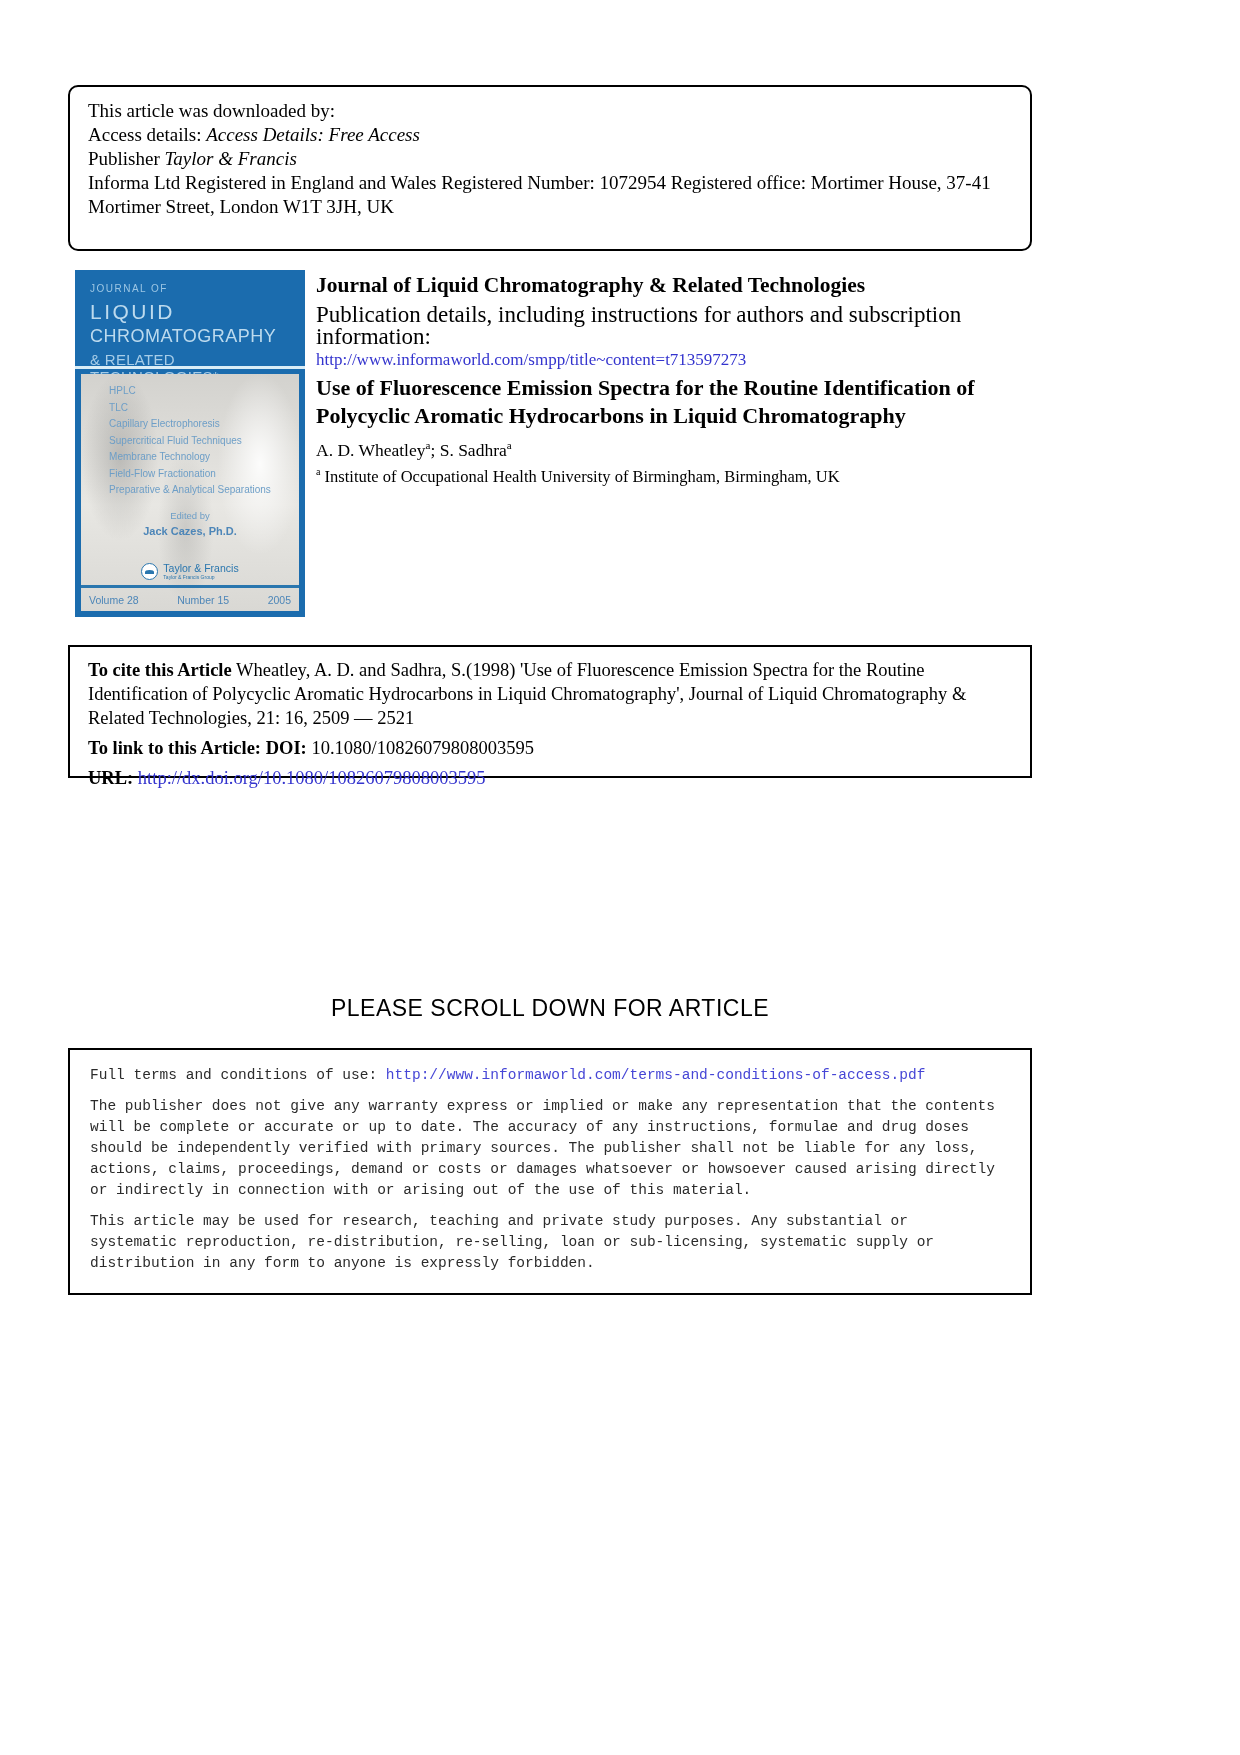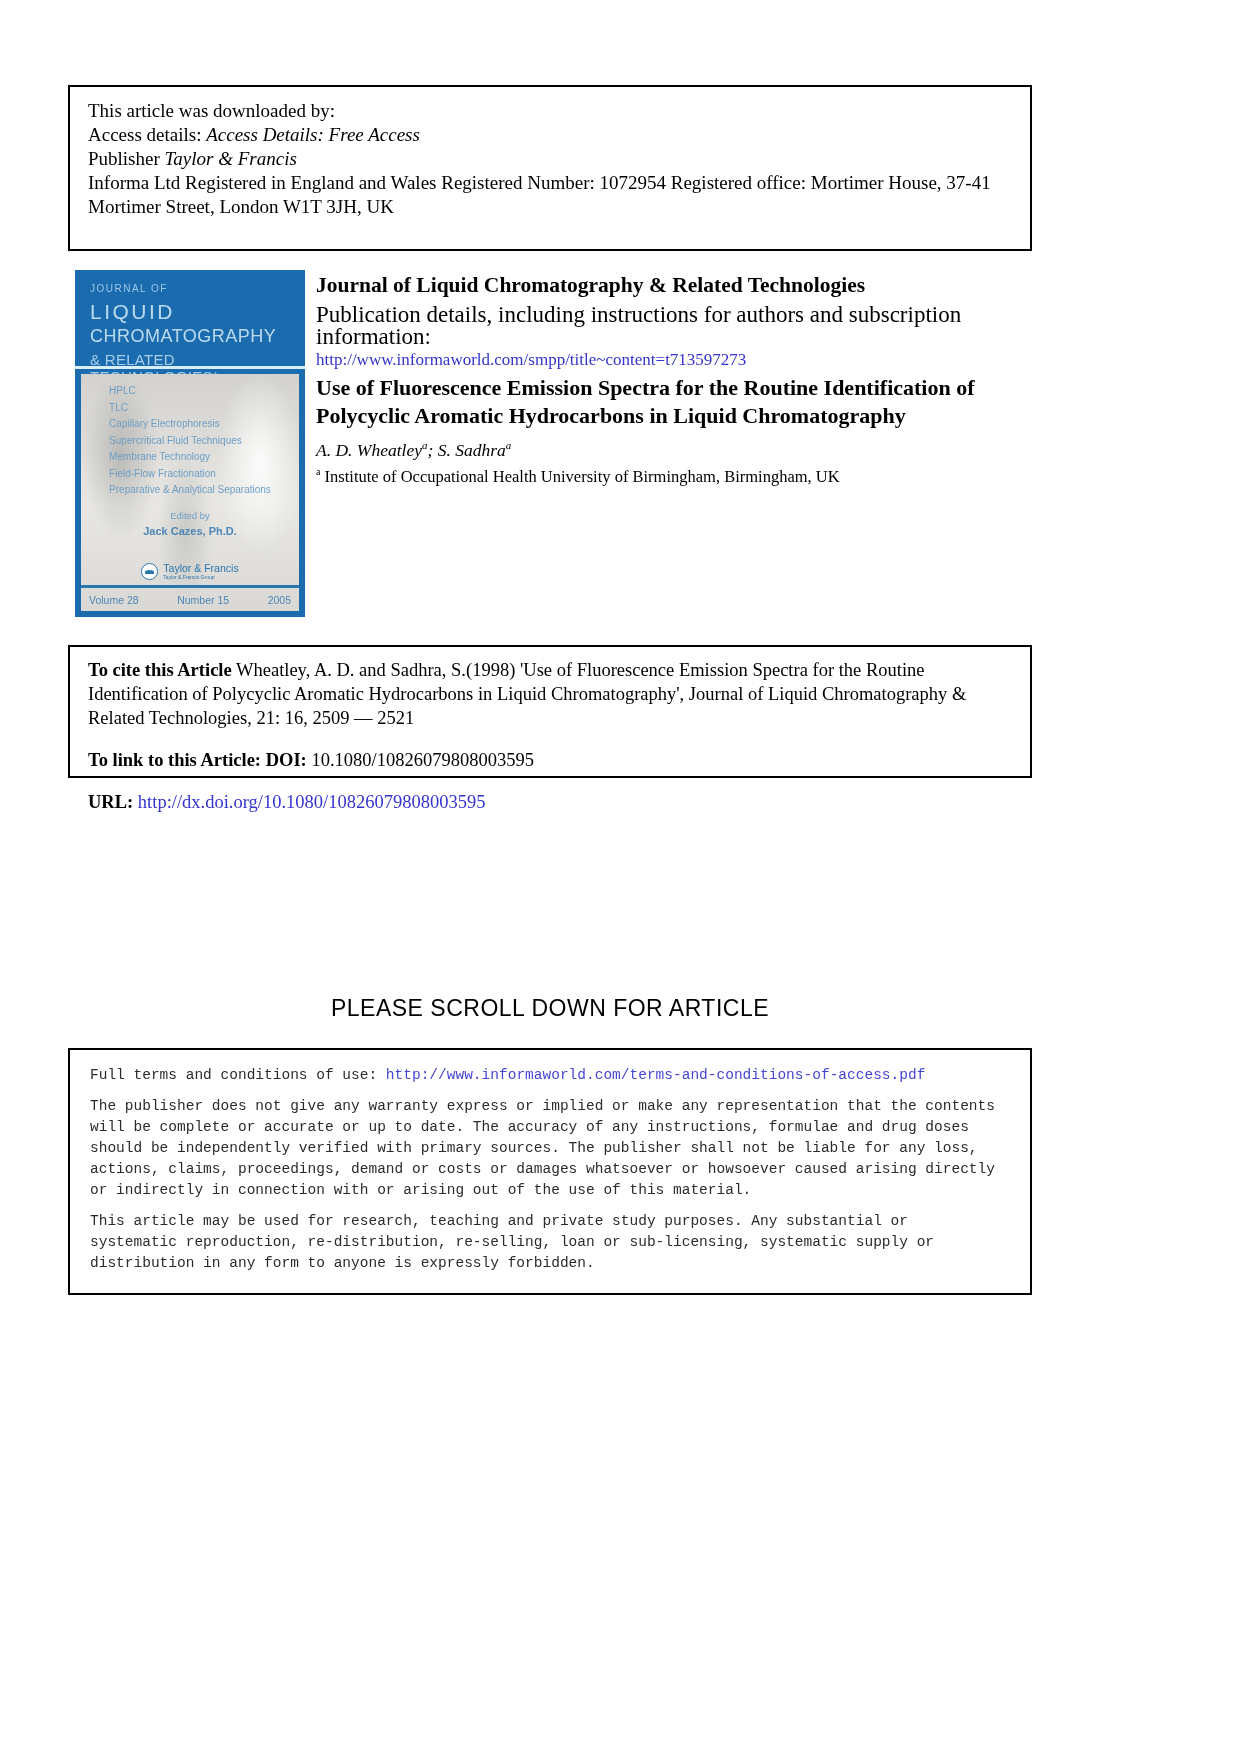--- a/index.html
+++ b/index.html
@@ -6,21 +6,21 @@
   .page { position:relative; width:1240px; height:1755px; background:#fff;
           font-family:"Liberation Serif", serif; color:#000; overflow:hidden; }
 
   .box { position:absolute; border:2px solid #000; background:#fff; box-sizing:border-box; }
   .it { font-style:italic; }
   .bold { font-weight:bold; }
   a { text-decoration:none; }
 
   
   #download-box { left:68px; top:85px; width:964px; height:166px; padding:12px 18px;
-                  font-size:19px; line-height:24px; }
+                  font-size:19px; line-height:24px;border-radius:10px; }
   #download-box p { margin:0; }
 
   
   #cover { position:absolute; left:75px; top:270px; width:230px; height:347px;
            background:#1b6cae; font-family:"Liberation Sans", sans-serif; }
   #cover .masthead { box-sizing:border-box; height:96px; padding:13px 10px 0 15px; }
   .m1 { font-size:10px; color:#9cc6e4; letter-spacing:1.5px; margin-bottom:6px; }
   .m2 { font-size:21px; color:#bcdaee; letter-spacing:2.5px; }
   .m3 { font-size:18px; color:#bcdaee; letter-spacing:.5px; margin-top:2px; }
   .m4 { font-size:15px; color:#a7cde8; margin-top:4px; letter-spacing:.3px; }
@@ -50,30 +50,30 @@
              padding:6px 8px 0 8px; color:#4d86b8; font-size:10.5px; height:23px; }
 
   
   #journal-head { position:absolute; left:316px; top:273px; width:724px; }
   .jtitle { font-size:21.5px; font-weight:bold; line-height:24px; }
   .jpub { font-size:23px; margin-top:7px; line-height:22px; }
   .jlink { display:inline-block; margin-top:2px; font-size:17px; color:#3434ce; }
 
   #article-head { position:absolute; left:316px; top:374px; width:724px; }
   .atitle { font-size:22px; font-weight:bold; line-height:28px; }
-  .authors { margin-top:9px; font-size:17.5px;font-style:italic; }
+  .authors { margin-top:9px; font-size:17.5px; }
   .authors sup { font-size:11px; }
   .affil { margin-top:5px; font-size:16.5px; }
   .affil sup { font-size:10px; }
 
   
   #cite-box { left:68px; top:645px; width:964px; height:133px; padding:11px 18px;
               font-size:18.5px; line-height:24px; }
   #cite-box p { margin:0; }
-  #cite-box .doi-line, #cite-box .url-line { margin-top:18px; }
+  #cite-box .doi-line, #cite-box .url-line { margin-top:6px; }
   .blue-link { color:#3434ce; }
 
   
   #scroll-banner { position:absolute; left:68px; top:995px; width:964px; text-align:center;
                    font-family:"Liberation Sans", sans-serif; font-size:23px; letter-spacing:.5px; }
 
   
   #terms-box { left:68px; top:1048px; width:964px; height:247px; padding:15px 20px;
                font-family:"Liberation Mono", monospace; font-size:14.5px; line-height:21px;
                color:#2b2b2b; }

